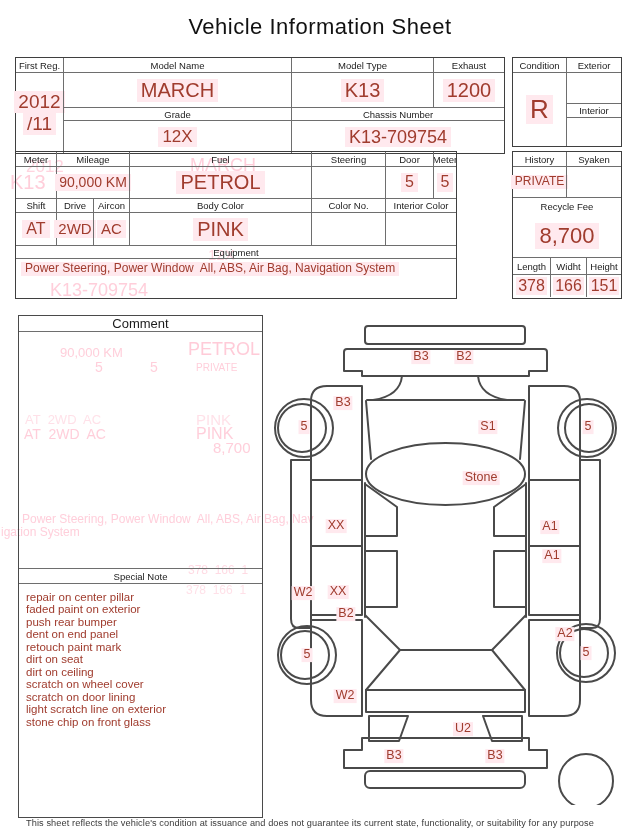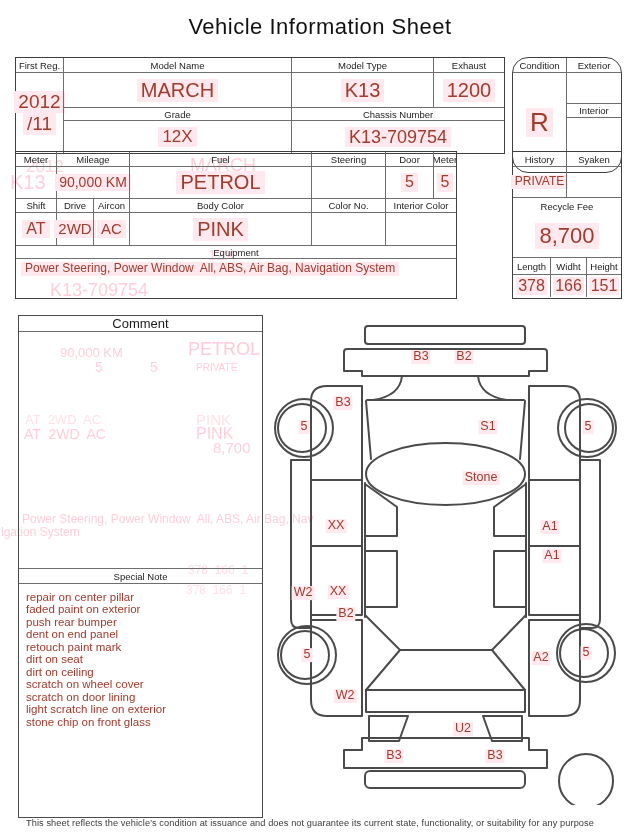--- a/index.html
+++ b/index.html
@@ -98,21 +98,21 @@
     <div class="h bl bt" style="grid-area:3/2">Grade</div>
     <div class="h bl bt" style="grid-area:3/3/4/5">Chassis Number</div>
     <div class="v bl bt fs17" style="grid-area:4/2">
         <span class="hl">12X</span>
       </div>
     <div class="v bl bt fs18" style="grid-area:4/3/5/5">
         <span class="hl">K13-709754</span>
       </div>
   </div>
 
-  <div class="tbl" style="left:512px;top:57px;width:110px;height:116px;grid-template-columns:53px auto;grid-template-rows:14px 31px 14px auto;border-radius:16px;">
+  <div class="tbl" style="left:512px;top:57px;width:110px;height:90px;grid-template-columns:53px auto;grid-template-rows:14px 31px 14px auto;">
     <div class="h" style="grid-area:1/1">Condition</div>
     <div class="h bl" style="grid-area:1/2">Exterior</div>
     <div class="v bt fs26" style="grid-area:2/1/5/2">
         <span class="hl">R</span>
       </div>
     <div class="v bl bt" style="grid-area:2/2"></div>
     <div class="h bl bt" style="grid-area:3/2">Interior</div>
     <div class="v bl bt" style="grid-area:4/2"></div>
   </div>
 
@@ -268,21 +268,21 @@
       <span class="dlabel" style="left: 304px; top: 427px;">5</span>
       <span class="dlabel" style="left: 488px; top: 427px;">S1</span>
       <span class="dlabel" style="left: 588px; top: 427px;">5</span>
       <span class="dlabel" style="left: 481px; top: 478px;">Stone</span>
       <span class="dlabel" style="left: 336px; top: 526px;">XX</span>
       <span class="dlabel" style="left: 550px; top: 527px;">A1</span>
       <span class="dlabel" style="left: 552px; top: 556px;">A1</span>
       <span class="dlabel" style="left: 303px; top: 593px;">W2</span>
       <span class="dlabel" style="left: 338px; top: 592px;">XX</span>
       <span class="dlabel" style="left: 346px; top: 614px;">B2</span>
-      <span class="dlabel" style="left: 541px; top: 634px; margin-top: 24px;">A2</span>
+      <span class="dlabel" style="left: 565px; top: 634px;">A2</span>
       <span class="dlabel" style="left: 307px; top: 655px;">5</span>
       <span class="dlabel" style="left: 586px; top: 653px;">5</span>
       <span class="dlabel" style="left: 345px; top: 696px;">W2</span>
       <span class="dlabel" style="left: 463px; top: 729px;">U2</span>
       <span class="dlabel" style="left: 394px; top: 756px;">B3</span>
       <span class="dlabel" style="left: 495px; top: 756px;">B3</span>
     </div>
 
   <div class="disclaimer">This sheet reflects the vehicle's condition at issuance and does not guarantee its current state, functionality, or suitability for any purpose</div>
 

